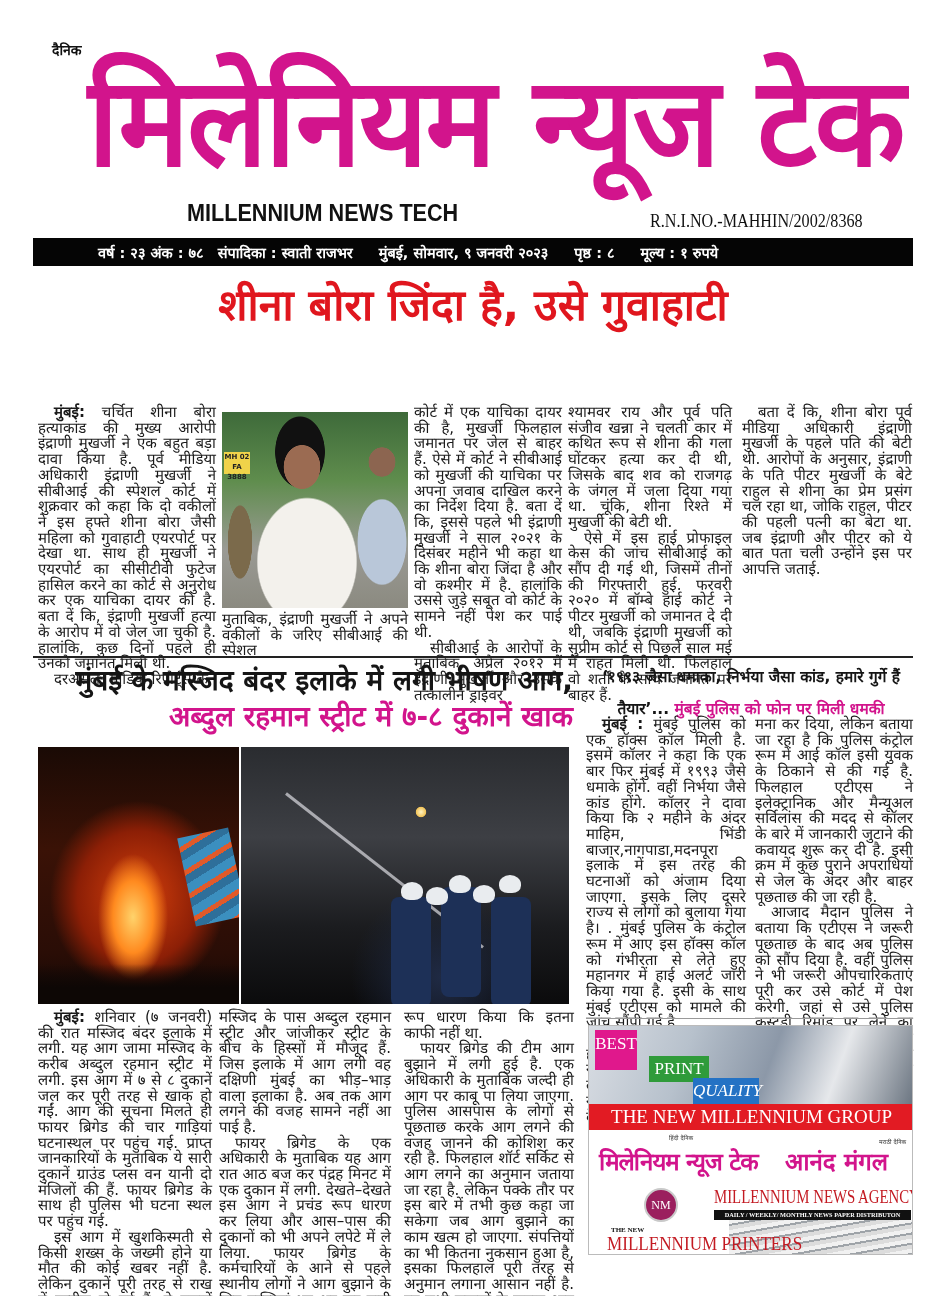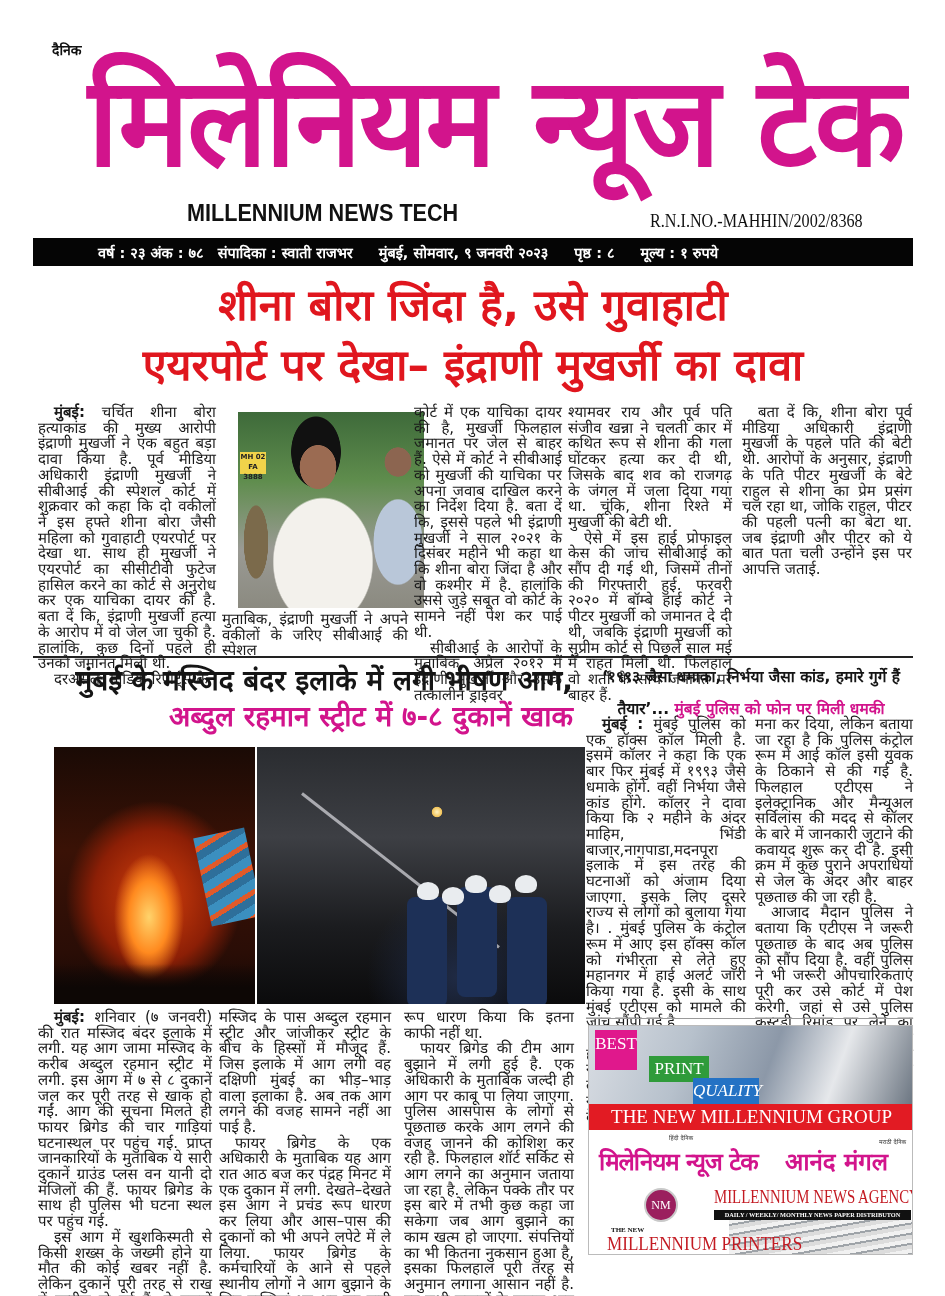--- a/index.html
+++ b/index.html
@@ -16,21 +16,21 @@
   .infobar span { margin-right: 14px; }
   .infobar .gap { margin-right: 26px; }
 
   .lead-headline { position: absolute; left: 33px; top: 275px; width: 880px; text-align: center; color: #e0161e; font-weight: bold; font-size: 43px; line-height: 60px; }
 
   .col { position: absolute; font-size: 15px; line-height: 15.7px; text-align: justify; color: #1a1a1a; }
   .col p { text-indent: 16px; }
   .col p.noind { text-indent: 0; }
   .col b { font-weight: bold; }
 
-  .photo { position: absolute; overflow: hidden; margin-left: 16px; }
+  .photo { position: absolute; overflow: hidden; }
   .indrani-photo { left: 222px; top: 412px; width: 186px; height: 196px; background:
     radial-gradient(ellipse 30px 36px at 80px 55px, #9b6b52 60%, transparent 62%),
     radial-gradient(ellipse 35px 50px at 78px 40px, #111 70%, transparent 72%),
     radial-gradient(ellipse 70px 90px at 85px 150px, #f3f1ec 70%, transparent 72%),
     radial-gradient(ellipse 40px 70px at 160px 130px, #b9c7d9 60%, transparent 62%),
     radial-gradient(ellipse 22px 24px at 160px 50px, #8c6550 60%, transparent 62%),
     radial-gradient(ellipse 20px 60px at 18px 130px, #7b6a4b 60%, transparent 62%),
     linear-gradient(180deg, #3e6a3a 0%, #5f8d4d 35%, #9a9a94 70%, #8b8a80 100%); }
   .indrani-photo .plate { position: absolute; left: 2px; top: 40px; width: 26px; height: 22px; background: #f0d34a; font-size: 7px; font-weight: bold; color: #222; line-height: 10px; text-align: center; }
 
@@ -86,21 +86,20 @@
 <div class="infobar">
   <span>वर्ष : २३ अंक : ७८</span>
   <span class="gap">संपादिका : स्वाती राजभर</span>
   <span class="gap">मुंबई, सोमवार, ९ जनवरी २०२३</span>
   <span class="gap">पृष्ठ : ८</span>
   <span>मूल्य : १ रुपये</span>
 </div>
 
 <div class="lead-headline">
   <div>शीना बोरा जिंदा है, उसे गुवाहाटी</div>
-  <div>एयरपोर्ट पर देखा– इंद्राणी मुखर्जी का दावा</div>
 </div>
 
 <div class="col" style="left:38px; top:405px; width:178px;">
   <p><b>मुंबई:</b><span> चर्चित शीना बोरा हत्याकांड की मुख्य आरोपी इंद्राणी मुखर्जी ने एक बहुत बड़ा दावा किया है. पूर्व मीडिया अधिकारी इंद्राणी मुखर्जी ने सीबीआई की स्पेशल कोर्ट में शुक्रवार को कहा कि दो वकीलों ने इस हफ्ते शीना बोरा जैसी महिला को गुवाहाटी एयरपोर्ट पर देखा था. साथ ही मुखर्जी ने एयरपोर्ट का सीसीटीवी फुटेज हासिल करने का कोर्ट से अनुरोध कर एक याचिका दायर की है. बता दें कि, इंद्राणी मुखर्जी हत्या के आरोप में वो जेल जा चुकी है. हालांकि, कुछ दिनों पहले ही उनको जमानत मिली थी.</span></p>
   <p>दरअसल, मीडिया रिपोर्ट्स के</p>
 </div>
 
 <div class="photo indrani-photo">
   <div class="plate">MH 02 FA 3888</div>
 </div>

